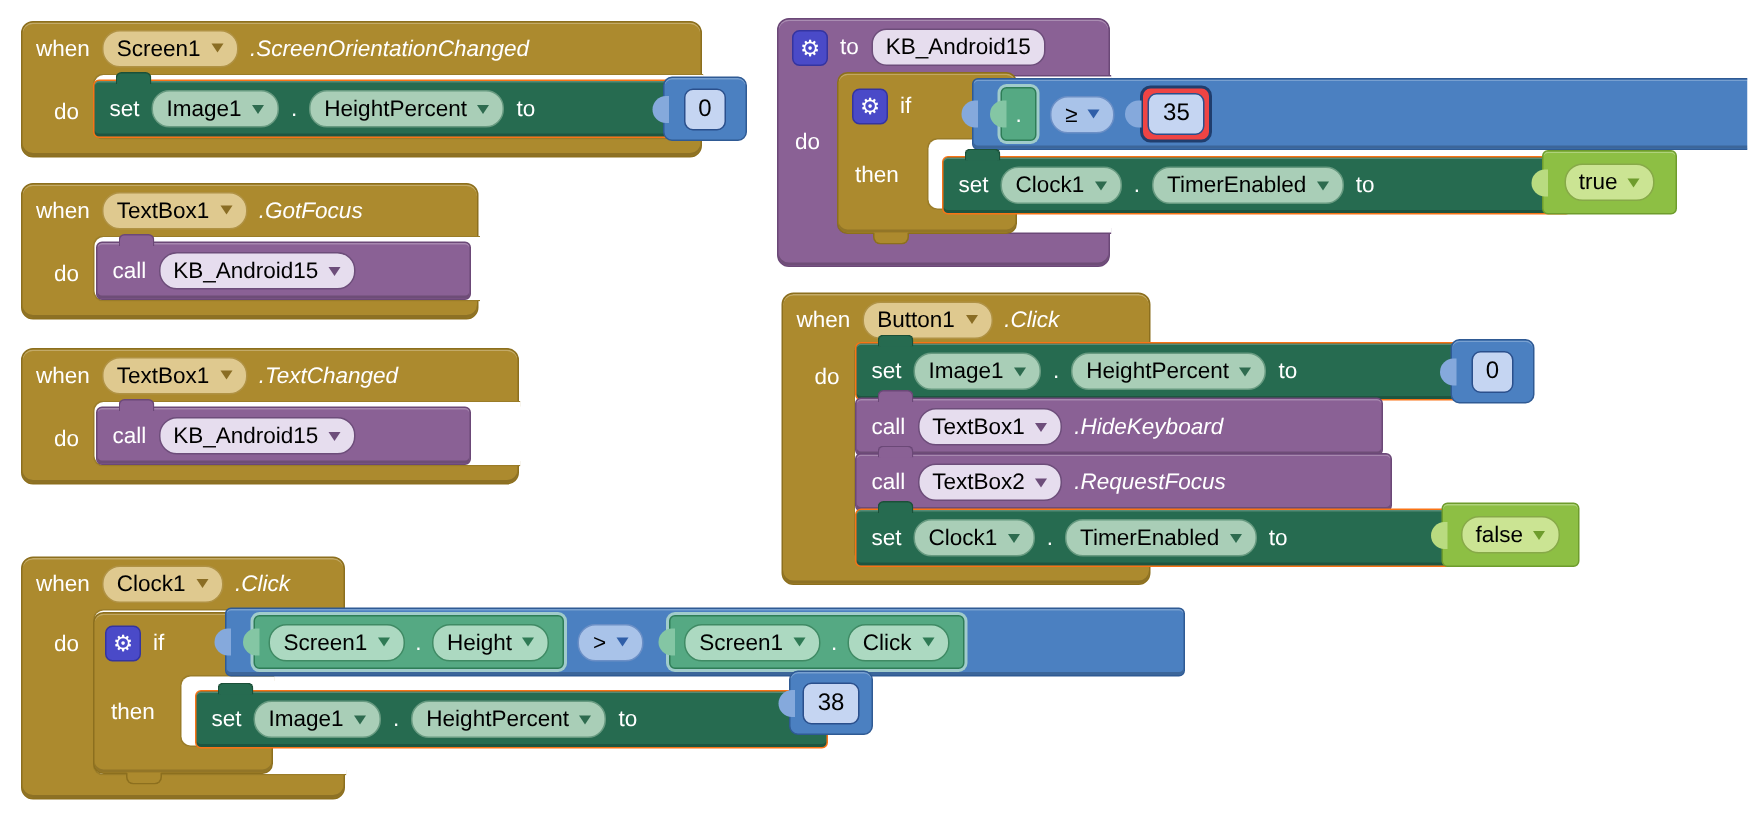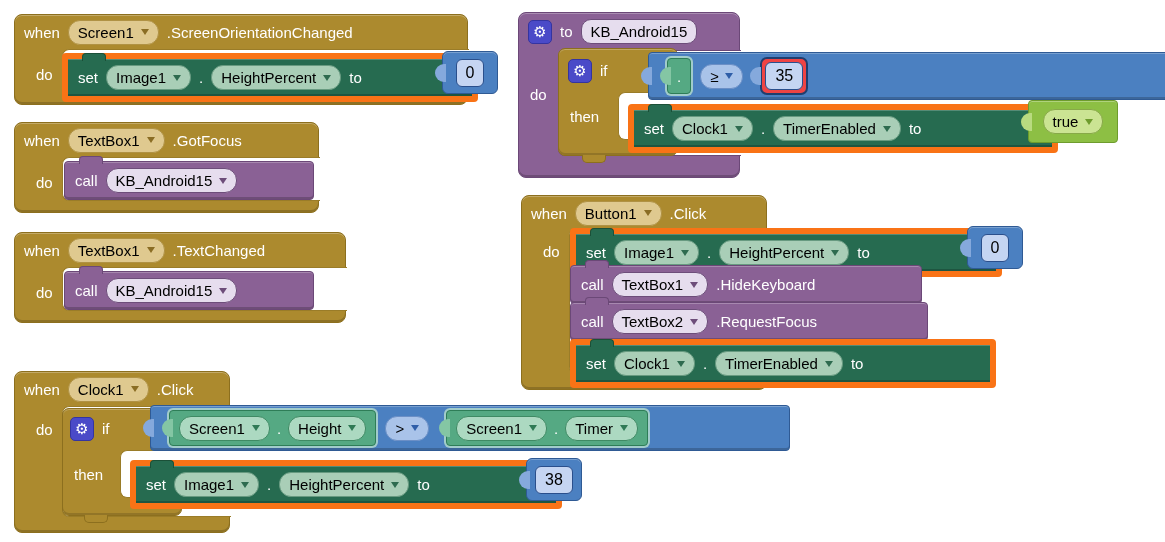--- a/index.html
+++ b/index.html
@@ -11,42 +11,42 @@
   .gold{background:#AC8A2E;border:1px solid #8C6F1E;border-radius:8px;
         box-shadow:inset 0 1px 0 rgba(255,255,255,.28), inset 0 -2px 0 rgba(0,0,0,.18);}
   .cut{background:#ffffff;border:1px solid #9a7c28;border-right:none;border-radius:7px 0 0 7px;}
   .goldpiece{background:#AC8A2E;border:1px solid #8C6F1E;border-radius:7px;
         box-shadow:inset 0 1px 0 rgba(255,255,255,.25), inset 0 -2px 0 rgba(0,0,0,.15);}
   .goldbump{position:absolute;width:22px;height:7px;background:#AC8A2E;border:1px solid #8C6F1E;border-top:none;border-radius:0 0 5px 5px;}
 
   
   .hrow{position:absolute;display:flex;align-items:center;gap:8px;height:26px;padding-left:10px;white-space:nowrap;}
   .kw{color:#fff;white-space:nowrap;}
-  .evname{color:#fff;white-space:nowrap;}
+  .evname{color:#fff;white-space:nowrap;font-style:italic;}
 
   
   .field{display:inline-flex;align-items:center;gap:7px;height:23px;padding:0 9px;border-radius:12px;
          color:#000;white-space:nowrap;line-height:1;}
   .f-gold{background:#DFC98F;border:1px solid #B09244;}
   .f-green{background:#A9CEB7;border:1px solid #679a80;}
   .f-purple{background:#E6DDEE;border:1px solid #6d4d7a;}
   .f-getter{background:#ACD9C1;border:1px solid #3f8a64;}
   .f-blue{background:#A9C3E9;border:1px solid #6b8fc6;}
   .f-logic{background:#CBE493;border:1px solid #87A948;}
   .tri{width:0;height:0;border-left:4px solid transparent;border-right:4px solid transparent;border-top:6px solid #555;}
   .tri-gold{border-top-color:#8a6d24;}
   .tri-green{border-top-color:#2e6b4f;}
   .tri-purple{border-top-color:#6d4d7a;}
   .tri-getter{border-top-color:#2f7a55;}
   .tri-blue{border-top-color:#2f5ea8;}
   .tri-logic{border-top-color:#6E9C2D;}
 
   
   .stmt{position:absolute;display:flex;align-items:center;gap:8px;padding:0 10px;border-radius:4px;color:#fff;}
-  .dkgreen{background:#266B50;border:6px solid #f97316;box-shadow:inset 0 1px 0 rgba(255,255,255,.22), inset 0 -2px 0 rgba(0,0,0,.2);}
+  .dkgreen{background:#266B50;border:1px solid #f97316;box-shadow:inset 0 1px 0 rgba(255,255,255,.22), inset 0 -2px 0 rgba(0,0,0,.2);}
   .purpleblk{background:#8A6195;border:1px solid #6B4877;box-shadow:inset 0 1px 0 rgba(255,255,255,.25), inset 0 -2px 0 rgba(0,0,0,.2);}
   .bump{position:absolute;top:-6px;left:14px;width:22px;height:7px;border-radius:4px 4px 0 0;}
   .bump-green{background:#266B50;border:1px solid #1B5038;border-bottom:none;}
   .bump-purple{background:#8A6195;border:1px solid #6B4877;border-bottom:none;}
 
   
   .plug{position:absolute;left:-8px;top:50%;transform:translateY(-50%);width:11px;height:18px;border-radius:9px 0 0 9px;}
   .p-blue{background:#85A9DC;}
   .p-getter{background:#84C6A4;}
   .p-logic{background:#B9DB80;}
@@ -192,41 +192,41 @@
         <span class="tri tri-blue"></span>
       </span>
       <span class="getter" style="margin-left:8px;">
         <span class="plug p-getter"></span>
         <span class="field f-getter">
           <span>Screen1</span>
           <span class="tri tri-getter"></span>
         </span>
         <span class="dot">.</span>
         <span class="field f-getter">
-          <span>Timer</span>
+          <span>Click</span>
           <span class="tri tri-getter"></span>
         </span>
       </span>
     </div>
 
     <div class="stmt dkgreen" style="left:116px;top:89px;width:400px;height:37px;">
       <span class="bump bump-green"></span>
       <span class="kw">set</span>
       <span class="field f-green">
         <span>Image1</span>
         <span class="tri tri-green"></span>
       </span>
       <span class="dot">.</span>
       <span class="field f-green">
         <span>HeightPercent</span>
         <span class="tri tri-green"></span>
       </span>
       <span class="kw">to</span>
     </div>
-    <div class="numblk" style="left:512px;top:87px;width:54px;height:41px;">
+    <div class="numblk" style="left:512px;top:76px;width:54px;height:41px;">
       <span class="plug p-blue"></span>
       <span class="numfield">38</span>
     </div>
   </div>
 
   <div class="abs" style="left:518px;top:12px;width:222px;height:166px;">
     <div class="abs" style="inset:0;background:#8A6195;border:1px solid #6B4877;border-radius:8px;
          box-shadow:inset 0 1px 0 rgba(255,255,255,.28), inset 0 -2px 0 rgba(0,0,0,.2);"></div>
     <div class="abs cut" style="left:40px;top:38px;right:-1px;height:106px;border-color:#6B4877;"></div>
     <span class="gear" style="left:10px;top:8px;">⚙</span>
@@ -345,15 +345,22 @@
         <span>Clock1</span>
         <span class="tri tri-green"></span>
       </span>
       <span class="dot">.</span>
       <span class="field f-green">
         <span>TimerEnabled</span>
         <span class="tri tri-green"></span>
       </span>
       <span class="kw">to</span>
     </div>
+    <div class="logicblk" style="left:440px;top:140px;width:90px;height:41px;">
+      <span class="plug p-logic"></span>
+      <span class="field f-logic">
+        <span>false</span>
+        <span class="tri tri-logic"></span>
+      </span>
+    </div>
   </div>
 
 </div>
 
 </body></html>

